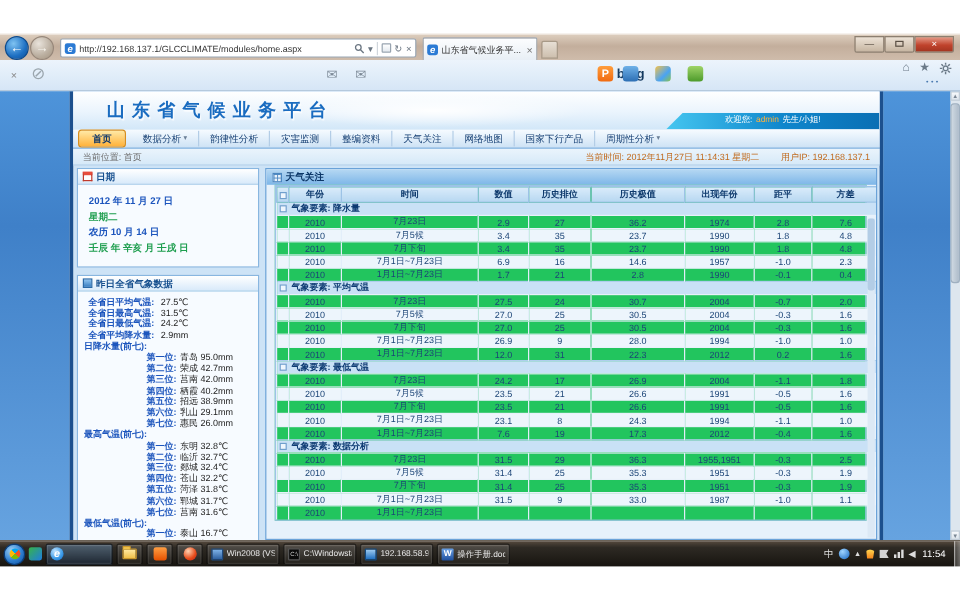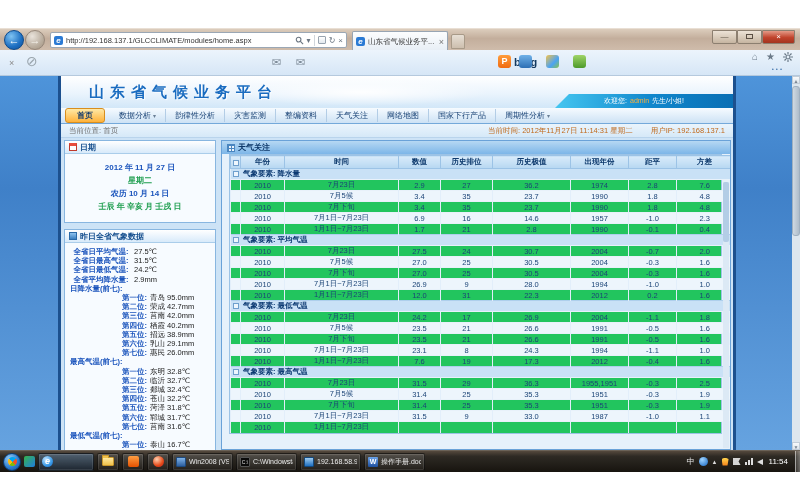--- a/index.html
+++ b/index.html
@@ -90,21 +90,21 @@
   .pg-status .right{display:flex;gap:18px;color:#c06a1d;white-space:nowrap;}
   .pg-content{position:absolute;left:0;top:62px;right:0;height:312px;}
 
   
   .sidebar{position:absolute;left:3px;top:2px;width:152px;}
   .panel{border:1px solid #88b6e0;background:#f7fbff;margin-bottom:6px;}
   .panel-h{height:13px;background:linear-gradient(#ffffff,#d8eafa);border-bottom:1px solid #aacdea;
     display:flex;align-items:center;gap:3px;padding-left:4px;font-size:8px;font-weight:bold;color:#17508f;}
   .cal-icon{width:8px;height:8px;background:#fdfdfd;border:1px solid #c0392b;border-top:3px solid #e74c3c;}
   .data-icon{width:8px;height:8px;background:linear-gradient(#8ec3ef,#3a7fc1);border:1px solid #2a6aa8;}
-  .date-body{padding:7px 9px 9px;text-align:center;font-size:8px;line-height:13px;}
+  .date-body{padding:7px 9px 9px;text-align:left;font-size:8px;line-height:13px;}
   .dl-blue{color:#1c55bd;font-weight:bold;}
   .dl-green{color:#1e9e4f;font-weight:bold;}
   .dl-mixed{color:#1e9e4f;font-weight:bold;}
   .weather-body{padding:4px 2px 4px 5px;font-size:7.5px;line-height:9.2px;color:#222;}
   .stat,.rank,.sect-title{white-space:nowrap;overflow:hidden;}
   .slabel{color:#1c55bd;font-weight:bold;display:inline-block;min-width:62px;text-align:center;}
   .sval{color:#222;margin-left:2px;}
   .sect-title{color:#1c55bd;font-weight:bold;}
   .rank{padding-left:52px;}
   .rlabel{color:#1c55bd;font-weight:bold;}
@@ -527,21 +527,21 @@
                       <td>2010</td>
                       <td>1月1日~7月23日</td>
                       <td>7.6</td>
                       <td>19</td>
                       <td>17.3</td>
                       <td>2012</td>
                       <td>-0.4</td>
                       <td>1.6</td>
                     </tr>
                     <tr class="grp">
-                      <td class="gcell" colspan="9"><span class="expbox"></span><span class="glabel">气象要素: 最高气温</span></td>
+                      <td class="gcell" colspan="9"><span class="expbox"></span><span class="glabel">气象要素: 数据分析</span></td>
                     </tr>
                     <tr class="datarow">
                       <td></td>
                       <td>2010</td>
                       <td>7月23日</td>
                       <td>31.5</td>
                       <td>29</td>
                       <td>36.3</td>
                       <td>1955,1951</td>
                       <td>-0.3</td>

